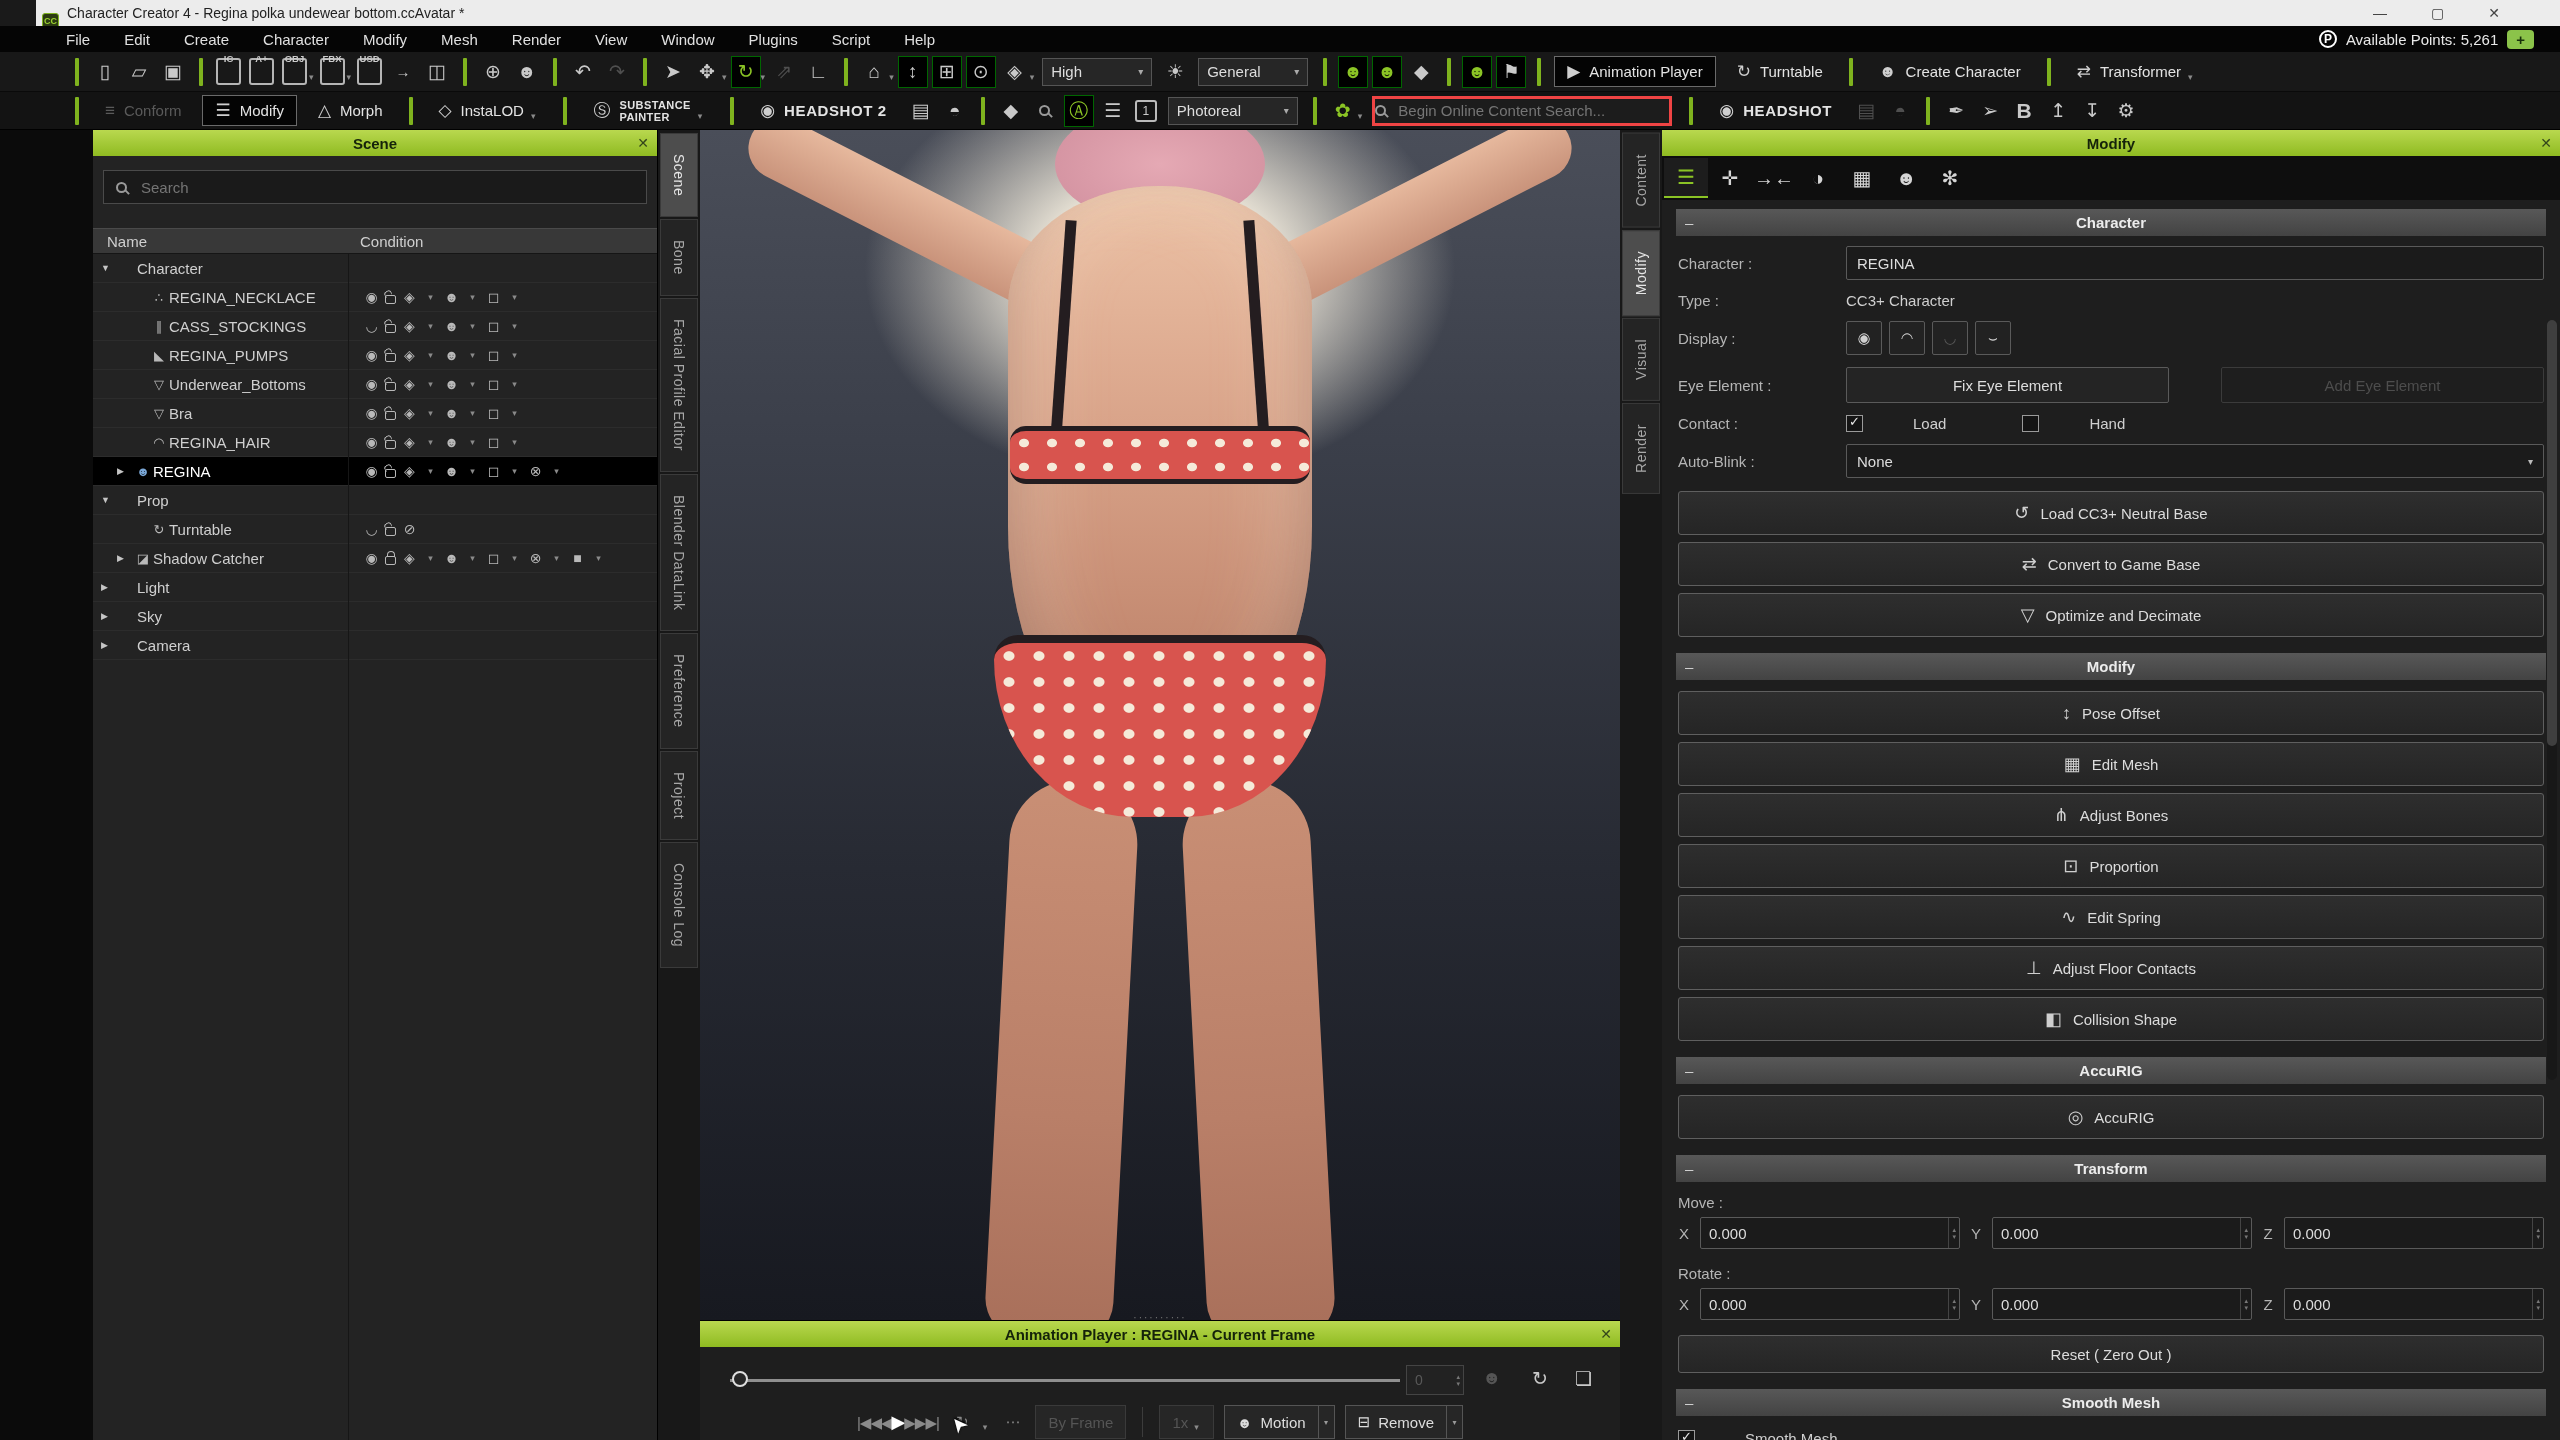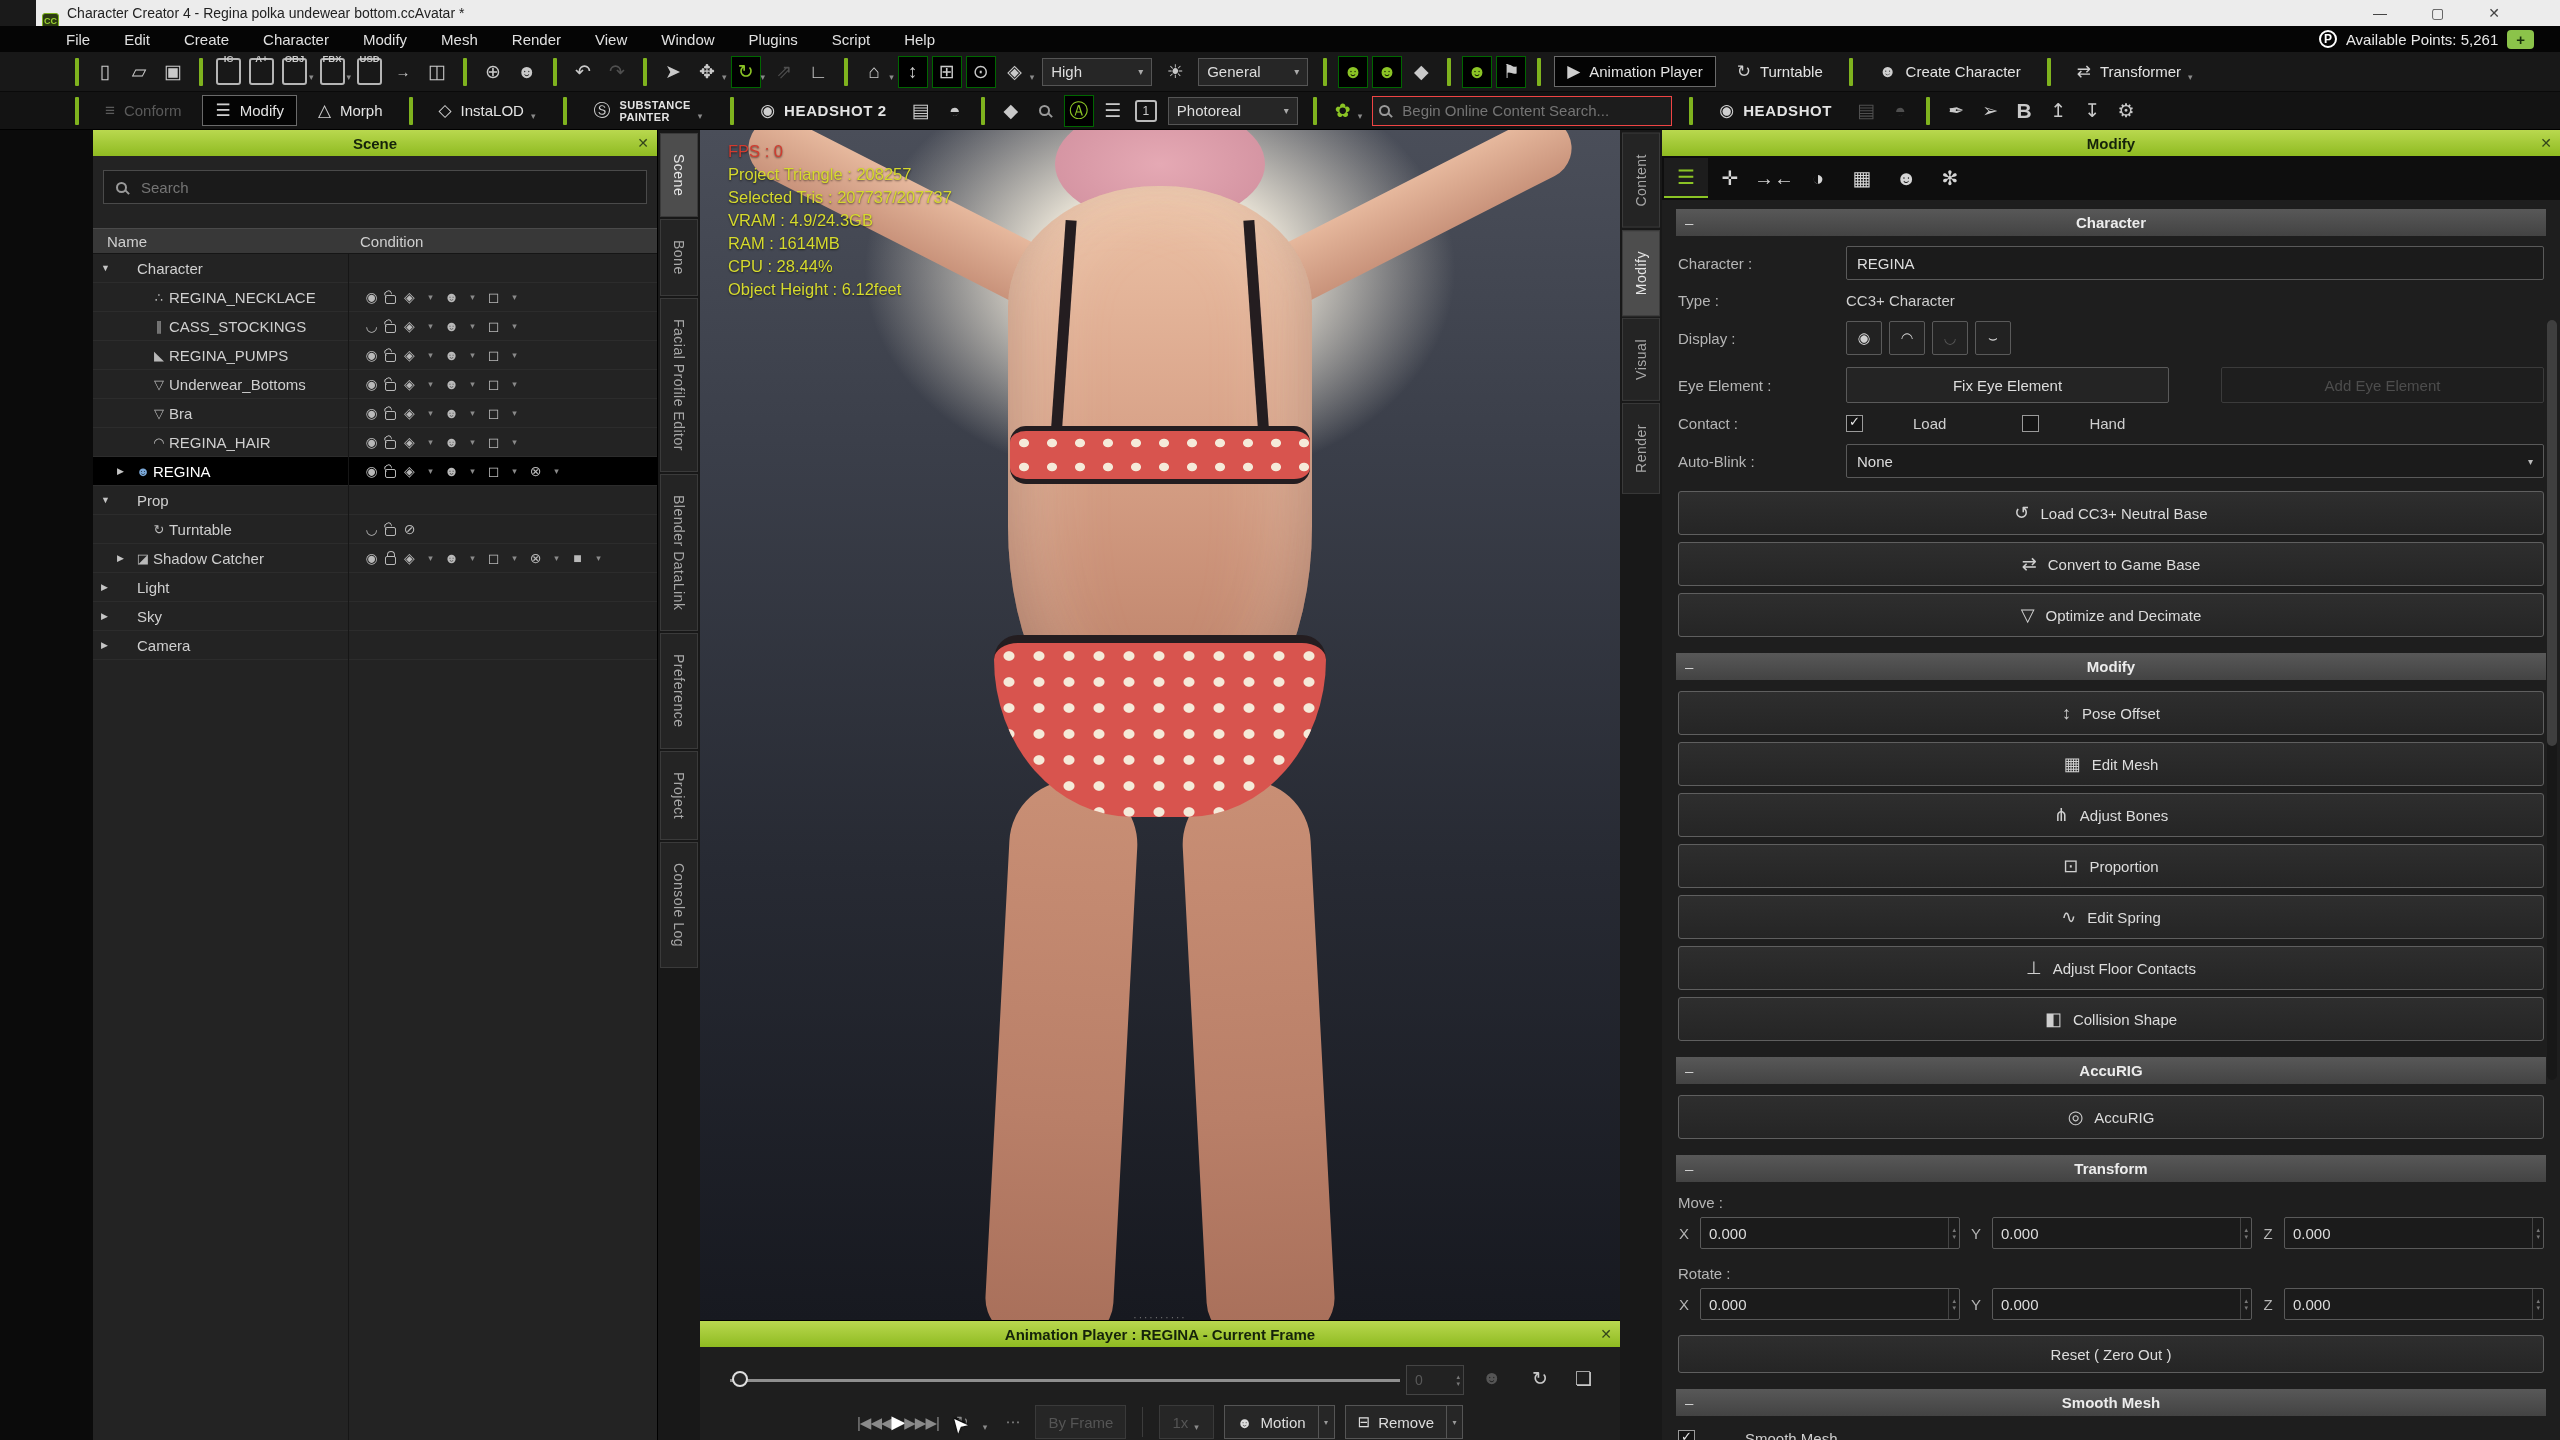--- a/index.html
+++ b/index.html
@@ -38,21 +38,21 @@
   .tsel .cv{font-size:15px;}
   .tsel .ca{font-size:10px;color:#aaa;margin-left:14px;}
   .tbtn{display:flex;align-items:center;gap:9px;border:1px solid #4a4a4a;background:#1e1e1e;height:31px;padding:0 12px;color:#e3e3e3;font-size:15px;margin:0 4px;flex:none;white-space:nowrap;}
   .tbtn.pressed{background:#040404;border-color:#6a6a6a;}
   .tbtn.noborder{border-color:transparent;background:transparent;}
   .tbtn .ic{font-size:17px;color:#cfcfcf;}
   .tbtn.dim,.tbtn.dim .ic{color:#5a5a5a;}
   .two-line{display:flex;flex-direction:column;line-height:12px;font-size:11px;font-weight:bold;letter-spacing:.4px;}
   .mag{width:11px;height:11px;border:2px solid #9a9a9a;border-radius:50%;position:relative;flex:none;}
   .mag::after{content:"";position:absolute;width:2px;height:6px;background:#9a9a9a;right:-3px;bottom:-4px;transform:rotate(-45deg);}
-  .osearch{display:flex;align-items:center;gap:10px;background:#1c1c1c;border:1px solid #ef4444;height:30px;width:300px;padding:0 6px;margin:0 8px;flex:none;}
+  .osearch{display:flex;align-items:center;gap:10px;background:#1c1c1c;border:3px solid #ef4444;height:30px;width:300px;padding:0 0;margin:0 8px;flex:none;}
   .osearch input{background:transparent;border:none;outline:none;color:#bbb;font-size:15px;width:100%;}
   .cal{width:22px;height:22px;border:2px solid #bbb;border-radius:3px;font-size:12px;color:#ccc;display:flex;align-items:center;justify-content:center;margin:0 5px;flex:none;}
 
   
   .main{display:flex;height:1310px;}
   .left-gap{width:93px;background:#0b0b0b;flex:none;}
   .panel-hd{height:26px;background:linear-gradient(#b9d84f,#8fbb21);display:flex;align-items:center;justify-content:center;position:relative;color:#15230a;font-weight:bold;font-size:15px;flex:none;}
   .panel-hd .x{position:absolute;right:8px;color:#33451b;font-size:14px;font-weight:normal;}
 
   
@@ -580,31 +580,20 @@
           <div class="arm r"></div>
           <div class="hair"></div>
           <div class="torso"></div>
           <div class="strap s1"></div>
           <div class="strap s2"></div>
           <div class="braband"></div>
           <div class="leg l"></div>
           <div class="leg r"></div>
           <div class="panty"></div>
         </div>
-        <div class="stats">
-          <div class="fps">FPS : 0</div>
-          <div>
-            <div>Project Triangle : 208257</div>
-              <div>Selected Tris : 207737/207737</div>
-              <div>VRAM : 4.9/24.3GB</div>
-              <div>RAM : 1614MB</div>
-              <div>CPU : 28.44%</div>
-              <div>Object Height : 6.12feet</div>
-          </div>
-        </div>
       </div>
 
       <div class="anim">
         <div class="anim-dots">··········</div>
         <div class="panel-hd">
           <span>Animation Player : REGINA - Current Frame</span>
           <span class="x">✕</span>
         </div>
         <div class="anim-body">
           <div class="tl">

